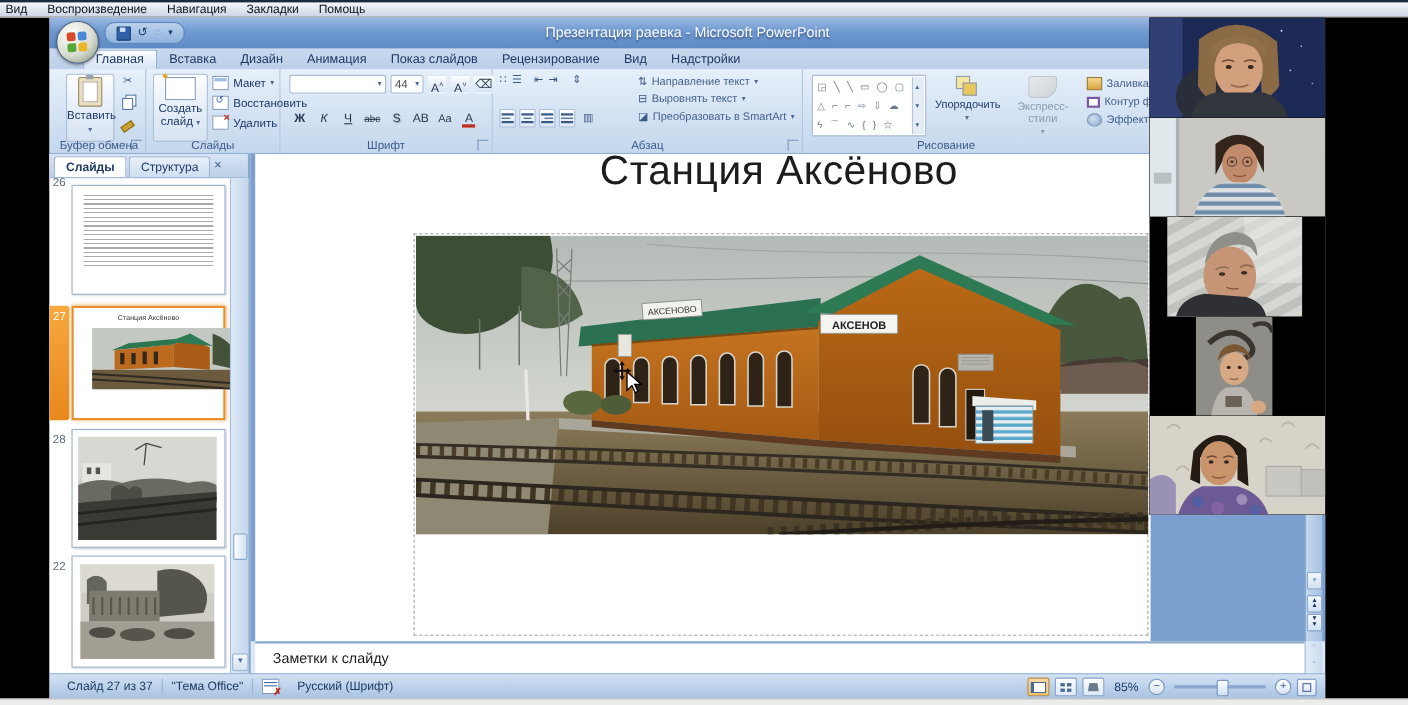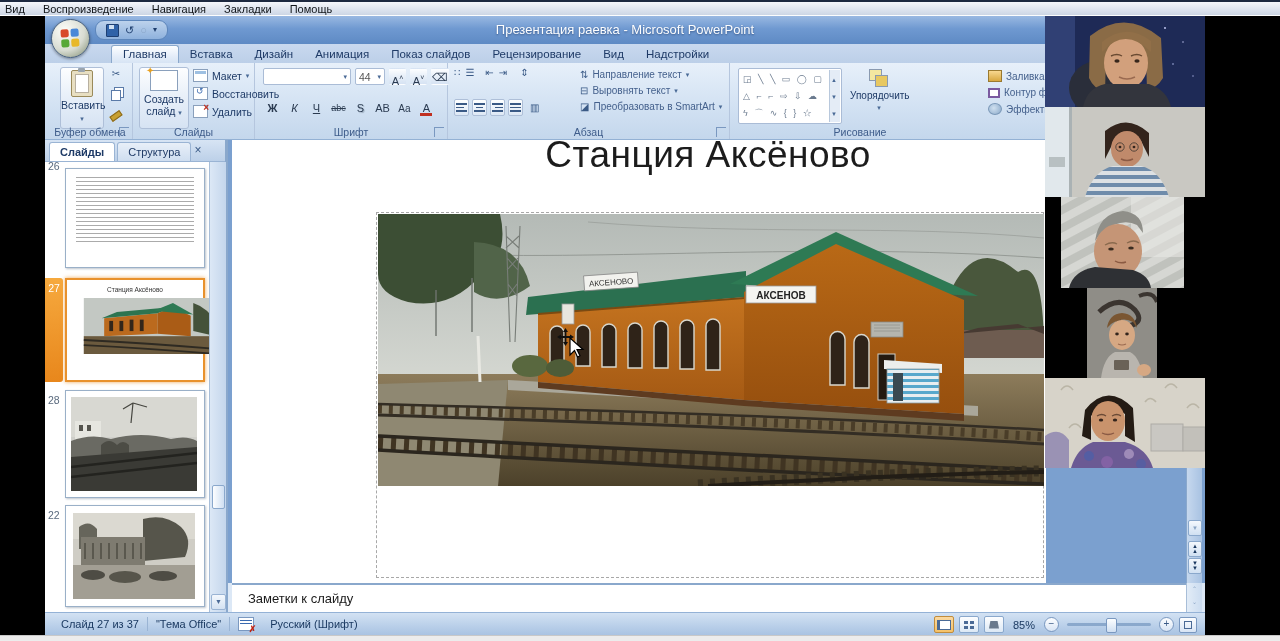--- a/index.html
+++ b/index.html
@@ -29,21 +29,21 @@
   .qat{left:50px;top:4px;height:18px;display:flex;align-items:center;gap:6px;
     background:linear-gradient(#bcd2ec,#8fb2dd);border:1px solid #5d86bb;border-radius:9px;
     padding:0 10px;}
   .qat .save-ic{width:11px;height:11px;background:#2f62a8;border:1px solid #1d3f73;border-radius:1px;position:relative;}
   .qat .save-ic::after{content:"";position:absolute;left:2px;top:0;width:5px;height:4px;background:#cfe0f2;}
   .qat .glyph{font-size:11px;color:#1e3e6e;line-height:1;}
   .qat .disabled{color:#8aa6c8;}
   
   .tabrow{left:0;top:28px;width:1012px;height:19px;
     background:linear-gradient(#c9d9ef,#bccfe8);display:flex;align-items:flex-end;
-    padding-left:66px;box-sizing:border-box;}
+    padding-left:30px;box-sizing:border-box;}
   .tab{font-size:11.5px;color:#1e3a66;padding:2px 11px 3px 11px;white-space:nowrap;}
   .tab.active{background:linear-gradient(#fdfeff,#e4edf9 60%,#d7e4f4);
     border:1px solid #8aa8cc;border-bottom:none;border-radius:3px 3px 0 0;}
   
   .ribbon{left:0;top:47px;width:1160px;height:77px;
     background:linear-gradient(#e7f0fa,#d3e2f3 55%,#c4d7ec);
     border-bottom:1px solid #93b1d4;display:flex;padding-left:3px;box-sizing:border-box;}
   .rgroup{position:relative;height:100%;border-right:1px solid #b5c6de;box-sizing:border-box;flex:none;}
   .gl{position:absolute;bottom:1px;left:0;width:100%;text-align:center;
     font-size:10.5px;color:#3e5c8a;}
@@ -365,20 +365,25 @@
               <span>▼</span>
           </div>
         </div>
         <div class="arrange">
           <div class="arr-ic">
               <i></i>
               <i></i>
             </div>
           <span>Упорядочить</span><br>
           <span class="arrow">▾</span>
+        </div>
+        <div class="qstyles">
+          <div class="qs-ic"></div>
+          <span>Экспресс-стили</span><br>
+          <span class="arrow gray">▾</span>
         </div>
         <div class="dr-right">
           <div class="row">
             <span class="fill-ic"></span>
             <span>Заливка ф</span>
           </div>
           <div class="row">
             <span class="outline-ic"></span>
             <span>Контур ф</span>
           </div>

